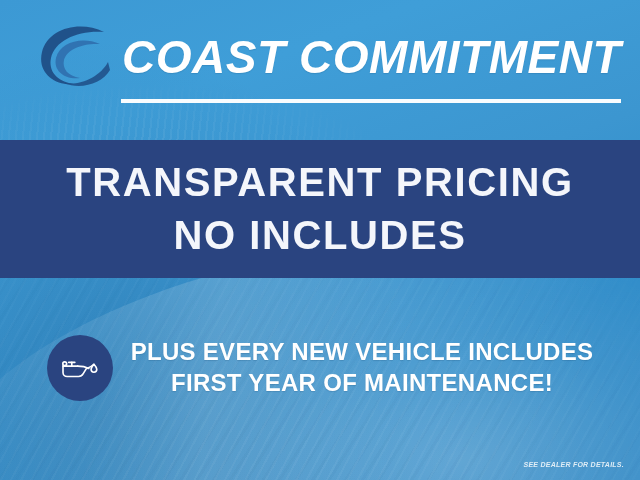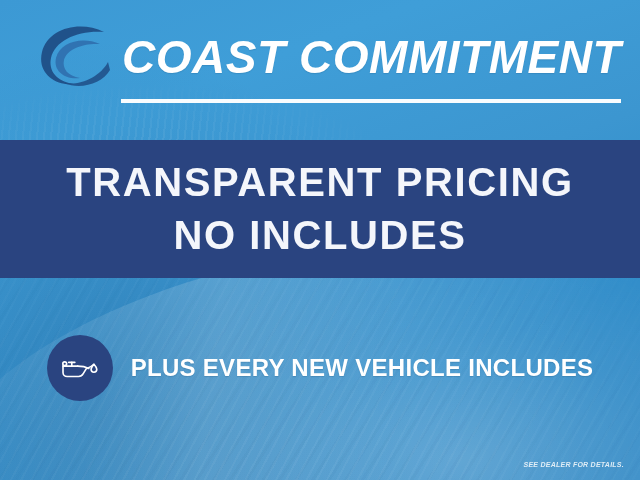--- a/index.html
+++ b/index.html
@@ -228,18 +228,19 @@
           <path d="M19.6 12.5 C24.2 12.5 28.2 13.4 31.2 15.0"></path>
           <path d="M13.4 12.5 L13.4 8.6"></path>
           <path d="M10.2 8.6 L16.6 8.6"></path>
           <circle cx="6.0" cy="10.0" r="2.0"></circle>
           <path d="M36.6 10.6 C38.4 12.6 39.6 14.4 39.6 15.9 C39.6 17.6 38.3 18.9 36.6 18.9 C34.9 18.9 33.6 17.6 33.6 15.9 C33.6 14.4 34.9 12.6 36.6 10.6 Z"></path>
         </g>
       </svg>
     </div>
     <div id="promo-lines">
       <div class="promo-line">PLUS EVERY NEW VEHICLE INCLUDES</div>
+      <div class="promo-line">FIRST YEAR OF MAINTENANCE!</div>
     </div>
   </div>
 
   <div id="disclaimer">SEE DEALER FOR DETAILS.</div>
 
 </div>
 
 </body></html>

